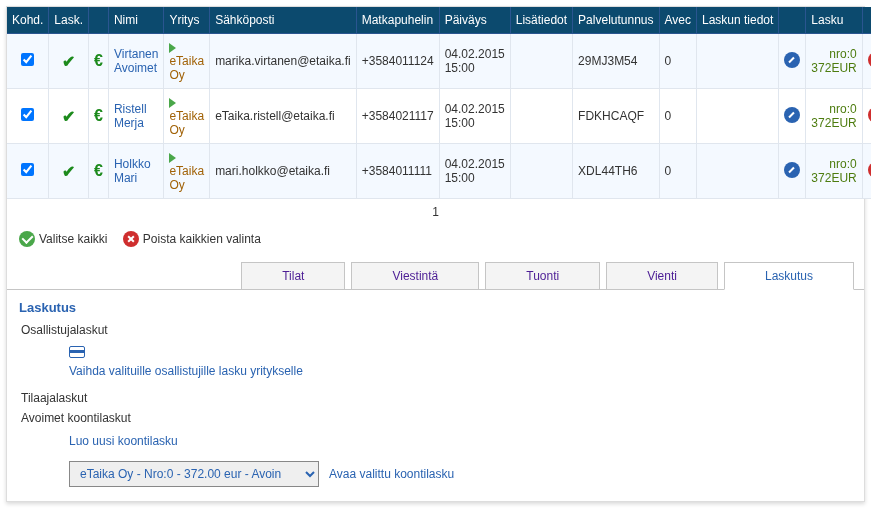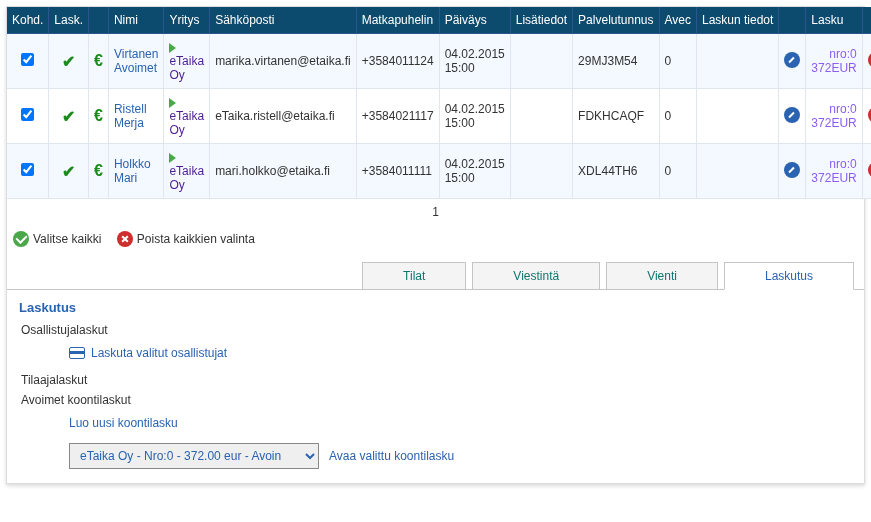--- a/index.html
+++ b/index.html
@@ -4,38 +4,38 @@
 <style>
 * { box-sizing: border-box; margin: 0; padding: 0; }
 body { font-family: "Segoe UI", Tahoma, sans-serif; font-size: 12px; color: #333; background: #fff; padding: 6px; }
 .wrap { width: 859px; border: 1px solid #ddd; box-shadow: 0 2px 4px rgba(0,0,0,0.15); }
 table.data { width: 100%; border-collapse: collapse; }
 table.data th { background: #0c4a6e; color: #fff; font-weight: normal; text-align: left; padding: 6px 5px; border-right: 1px solid #2a5590; border-bottom: 1px solid #2a5590; font-size: 12px; white-space: nowrap; }
 table.data td { padding: 6px 5px; border-right: 1px solid #e0e6ee; border-bottom: 1px solid #e0e6ee; vertical-align: middle; font-size: 12px; }
 table.data tr.odd td { background: #f4f9ff; }
 table.data tr.even td { background: #fff; }
 .link { color: #2a63b1; cursor: pointer; }
-.company { color: #4c1d95; }
+.company { color: #a16207; }
 .play { display:inline-block; width:0;height:0; border-top:5px solid transparent; border-bottom:5px solid transparent; border-left:7px solid #4aa74a; margin-right:2px; vertical-align:middle; }
-.invoice-cell { text-align:right; color:#8b5cf6; }
+.invoice-cell { text-align:right; color:#4d7c0f; }
 .edit-icn { width:16px; height:16px; border-radius:50%; background:#2a63b1; display:inline-block; position:relative; }
 .edit-icn::after{content:"";position:absolute;width:7px;height:2px;background:#fff;top:7px;left:4px;transform:rotate(-45deg);}
 .del-icn { width:16px;height:16px;border-radius:50%;background:#cf2e2e;display:inline-block;position:relative;}
 .del-icn::before,.del-icn::after{content:"";position:absolute;width:8px;height:2px;background:#fff;top:7px;left:4px;}
 .del-icn::before{transform:rotate(45deg);} .del-icn::after{transform:rotate(-45deg);}
 .ok-icn{width:16px;height:16px;border-radius:50%;background:#4aa74a;display:inline-block;position:relative;}
 .ok-icn::after{content:"";position:absolute;width:5px;height:8px;border-right:2px solid #fff;border-bottom:2px solid #fff;transform:rotate(45deg);top:2px;left:5px;}
 .checkmark-icn{color:#1c8a1c;font-size:16px;font-weight:bold;}
 .euro-icn{color:#1c8a1c;font-size:16px;font-weight:bold;}
 .card-icn{display:inline-block;width:16px;height:12px;border:1px solid #2a63b1;border-radius:2px;background:linear-gradient(to bottom,#fff 0,#fff 3px,#2a63b1 3px,#2a63b1 6px,#fff 6px);}
 .pager { text-align:center; padding:6px; color:#333; }
-.sel-row { padding:6px 6px; }
+.sel-row { padding:6px 12px; }
 .sel-row > span { display:inline-flex; align-items:center; gap:4px; margin-right:12px; cursor:pointer; }
 .tabs { display:flex; padding:6px 10px 0 10px; justify-content:flex-end; gap:6px; }
-.tab { padding:6px 40px; border:1px solid #c5c5c5; background:#f4f4f4; cursor:pointer; color:#0f766e; font-size:12px; }
+.tab { padding:6px 40px; border:1px solid #c5c5c5; background:#f4f4f4; cursor:pointer; color:#4c1d95; font-size:12px; }
 .tab.active { background:#fff; color:#2a63b1; border-bottom:1px solid #fff; }
 .content { padding:10px 12px 14px 12px; border-top:1px solid #c5c5c5; margin-top:-1px; }
 .section-title { color:#2a63b1; font-weight:bold; margin-bottom:8px; font-size:13px; }
 .sub-label { color:#333; margin:6px 2px; }
 .action-list { margin:4px 0 10px 50px; }
 .action-list > div { color:#2a63b1; cursor:pointer; padding:3px 0; display:flex; align-items:center; gap:6px; }
 .sel-row-inline { margin-left:50px; display:flex; align-items:center; gap:10px; }
 select.koonti { padding:4px 6px; border:1px solid #888; font-size:12px; color:#2a63b1; min-width:250px; }
 th.narrow, td.narrow { width:30px; text-align:center; }
 th.icon-col, td.icon-col { width:24px; text-align:center; padding:6px 3px; }
@@ -131,32 +131,35 @@
   </span>
   <span>
     <span class="del-icn"></span>
     <span>Poista kaikkien valinta</span>
   </span>
 </div>
 
 <div class="tabs">
   <div class="tab">Tilat</div>
   <div class="tab">Viestintä</div>
+  <div class="tab">Tuonti</div>
   <div class="tab">Vienti</div>
   <div class="tab active">Laskutus</div>
 </div>
 
 <div class="content">
   <div class="section-title">Laskutus</div>
 
   <div class="sub-label">Osallistujalaskut</div>
   <div class="action-list">
     <div>
       <span class="card-icn"></span>
-      <span>Laskuta valitut osallistujat</span>
+    </div>
+    <div>
+      <span>Vaihda valituille osallistujille lasku yritykselle</span>
     </div>
   </div>
 
   <div class="sub-label">Tilaajalaskut</div>
 
   <div class="sub-label">Avoimet koontilaskut</div>
   <div class="action-list">
     <div>
       <span>Luo uusi koontilasku</span>
     </div>

